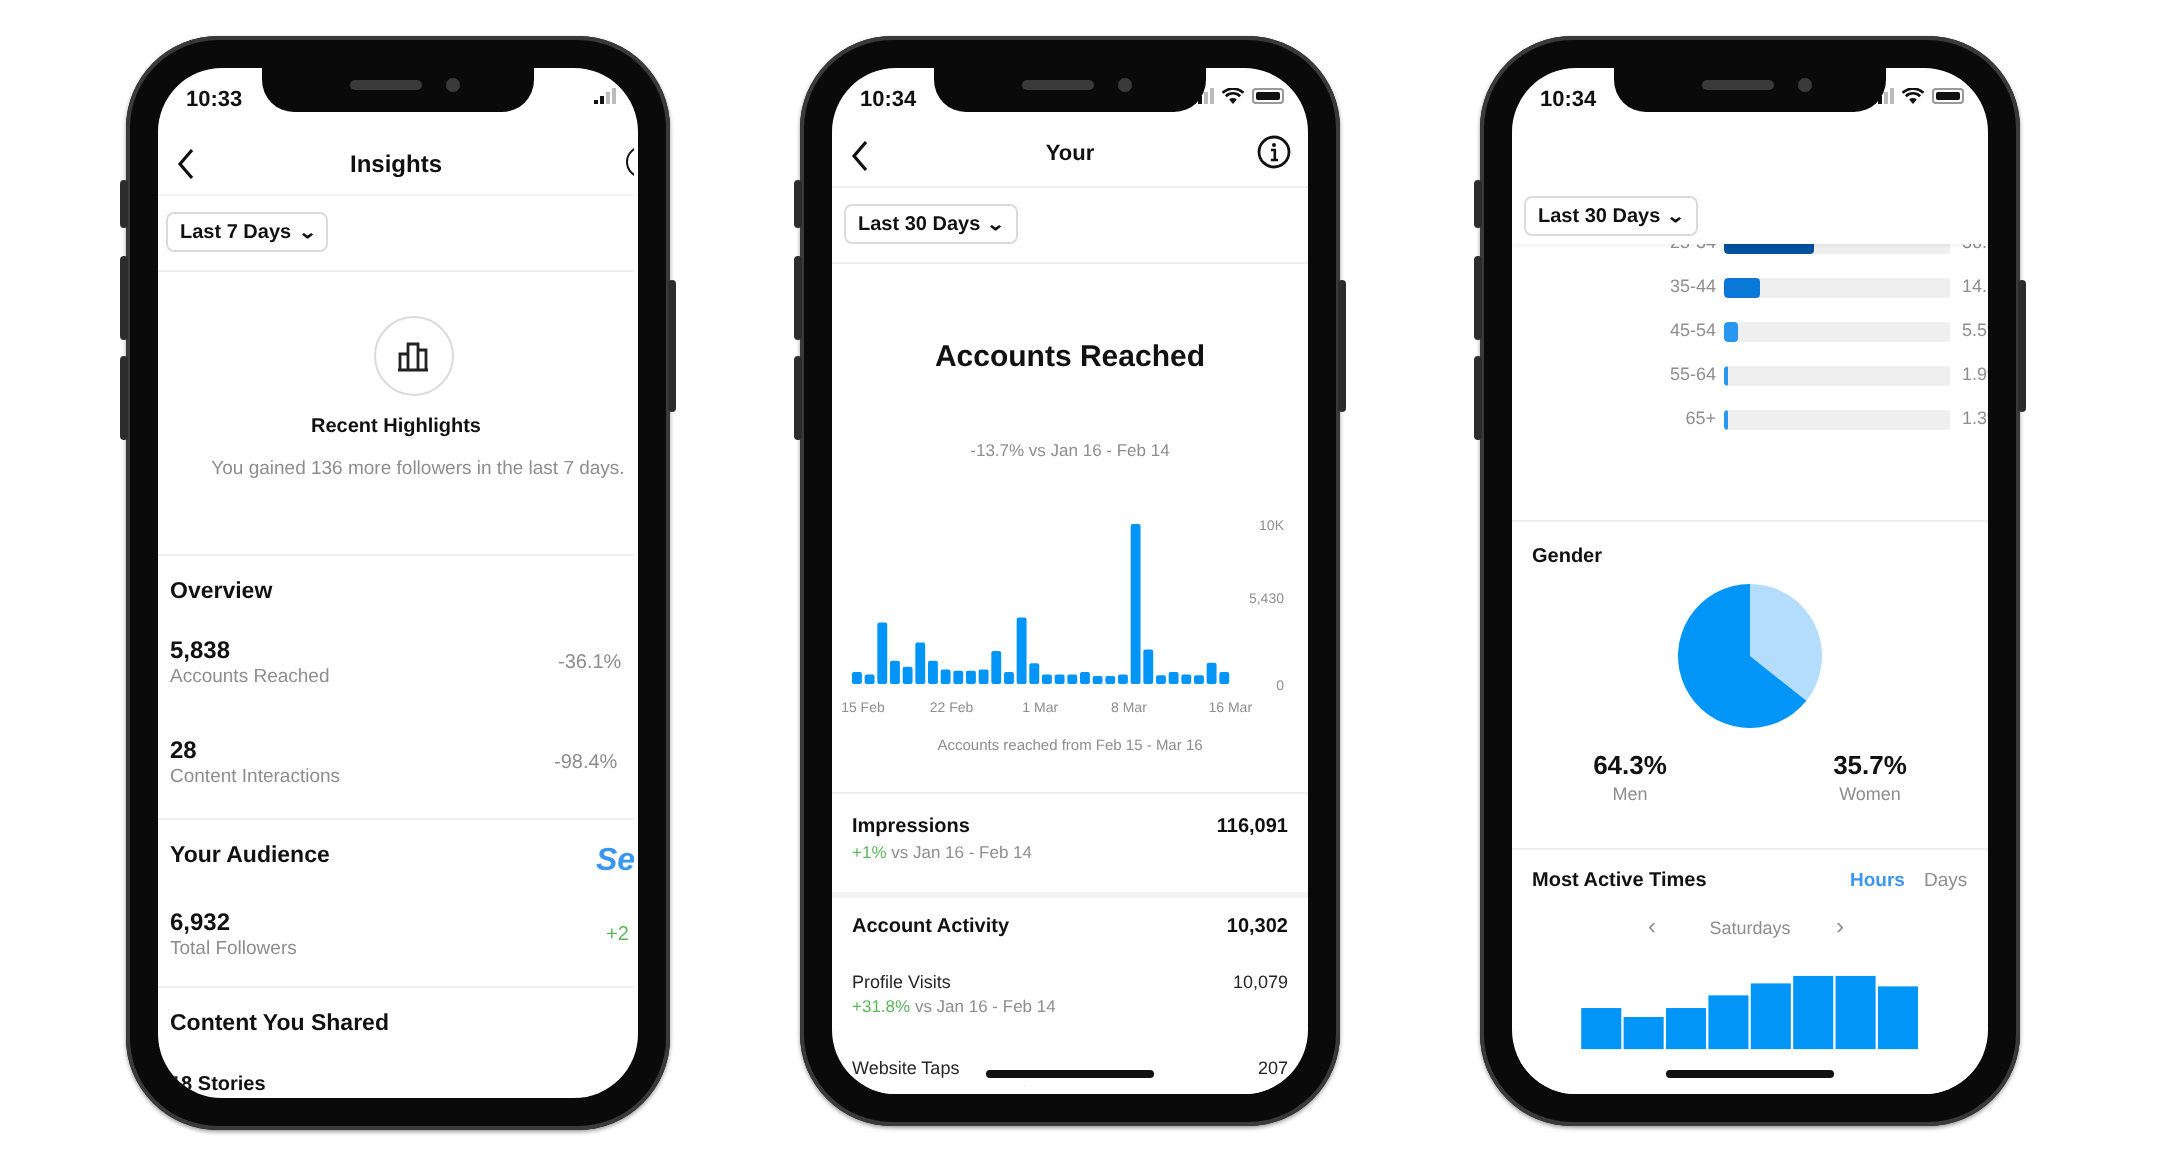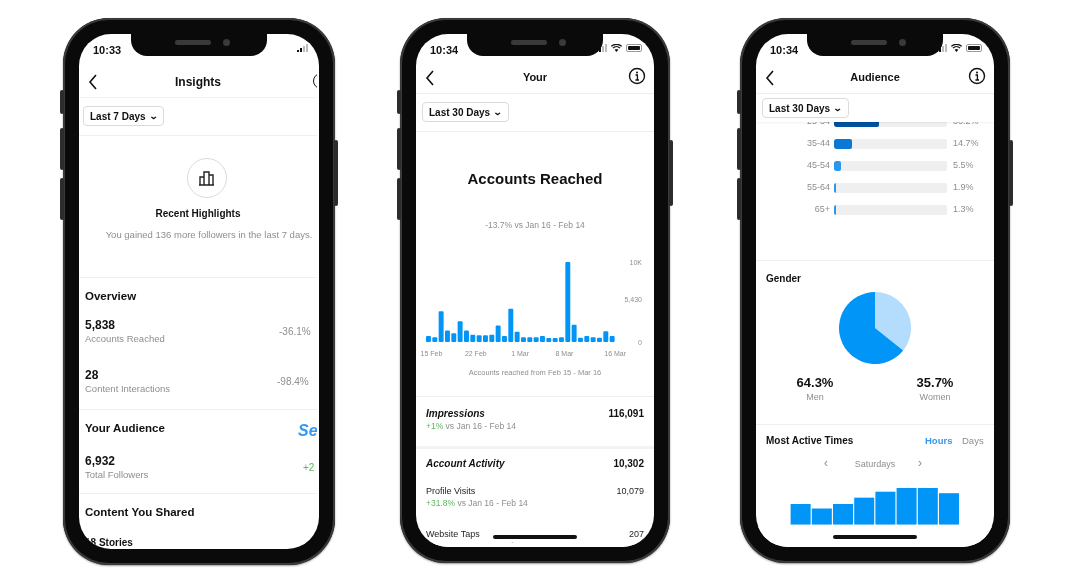--- a/index.html
+++ b/index.html
@@ -50,21 +50,21 @@
   .green { color: #5cb85c; }
   .p1-clip { position: absolute; top: 0; left: 0; width: 238px; height: 100%; overflow: hidden; }
 
   
   .reach-title { position: absolute; top: 136px; left: 0; right: 0; text-align: center; font-size: 15px; font-weight: bold; color: #111; }
   .reach-sub { position: absolute; top: 166px; left: 0; right: 0; text-align: center; font-size: 9.5px; color: #8e8e8e; }
   .reach-cmp { position: absolute; top: 186px; left: 0; right: 0; text-align: center; font-size: 8.5px; color: #8e8e8e; }
   .reach-chart { position: absolute; top: 212px; left: 0; width: 238px; height: 130px; }
   .reach-caption { position: absolute; top: 334px; left: 0; right: 0; text-align: center; font-size: 7.5px; color: #8e8e8e; }
   .row-block { position: absolute; left: 0; right: 0; border-top: 1px solid #efefef; }
-  .row-h { position: absolute; left: 10px; font-size: 10px; font-weight: bold; color: #111; font-style: italic; }
+  .row-h { position: absolute; left: 10px; font-size: 10px; font-weight: bold; color: #111; }
   .row-v { position: absolute; right: 10px; font-size: 10px; font-weight: bold; color: #111; }
   .row-s { position: absolute; left: 10px; font-size: 8.5px; color: #8e8e8e; }
   .row-h2 { position: absolute; left: 10px; font-size: 9px; color: #262626; }
   .row-v2 { position: absolute; right: 10px; font-size: 9px; color: #262626; }
 
   
   .age-row { position: absolute; left: 0; right: 0; height: 16px; }
   .age-lbl { position: absolute; left: 38px; width: 36px; text-align: right; font-size: 9px; color: #8e8e8e; top: 2px; }
   .age-track { position: absolute; left: 78px; width: 113px; height: 10px; top: 3px; background: #efefef; border-radius: 2px; overflow: hidden; }
   .age-fill { position: absolute; left: 0; top: 0; bottom: 0; border-radius: 2px; }
@@ -315,42 +315,27 @@
               <path d="M5.5 8 L3.6 5.8 A2.8 2.8 0 0 1 7.4 5.8 Z" fill="#111"></path>
               <path d="M1.9 4.1 A5.2 5.2 0 0 1 9.1 4.1" stroke="#111" stroke-width="1.3" fill="none"></path>
               <path d="M0.3 2.4 A7.5 7.5 0 0 1 10.7 2.4" stroke="#111" stroke-width="1.3" fill="none"></path>
             </svg>
           </div>
         <div class="batt">
             <i></i>
           </div>
       </div>
     </div>
-    <div class="navbar" style="top:30px;">
-      <div class="back">
-        <svg width="20" height="24" viewBox="0 0 20 24">
-            <path d="M11 5 L5 12 L11 19" stroke="#111" stroke-width="1.6" fill="none"></path>
-          </svg>
-      </div>
-      <div class="title" style="font-size:11px;">Audience</div>
-      <div class="info">
-        <svg width="18" height="18" viewBox="0 0 18 18">
-            <circle cx="9" cy="9" r="7.5" stroke="#111" stroke-width="1.4" fill="none"></circle>
-            <circle cx="9" cy="5.5" r="1" fill="#111"></circle>
-            <path d="M7.5 8 H9.4 V13 M7.4 13 H11" stroke="#111" stroke-width="1.3" fill="none"></path>
-          </svg>
-      </div>
-    </div>
     <div class="filter-row" style="top:60px; height:28px; border-bottom:none; box-shadow:0 1px 2px rgba(0,0,0,0.06); z-index:2; background:#fff;">
       <div class="dropdown" style="top:4px;">
         <span>Last 30 Days</span>
         <span class="chev">⌄</span>
       </div>
     </div>
-    <div style="position:absolute; top:82px; left:0; right:0; height:140px; overflow:hidden;">
+    <div style="position:absolute; top:82px; left:0; right:0; height:140px; overflow:hidden;padding-left:28px;">
       <div id="age-rows" style="position:relative; top:2px;">
           <div class="age-row" style="top: -4px;">
             <span class="age-lbl">25-34</span>
             <div class="age-track">
               <div class="age-fill" style="width: 39.82%; background: rgb(0, 81, 158);"></div>
             </div>
             <span class="age-pct">36.2%</span>
           </div>
           <div class="age-row" style="top: 18px;">
             <span class="age-lbl">35-44</span>

